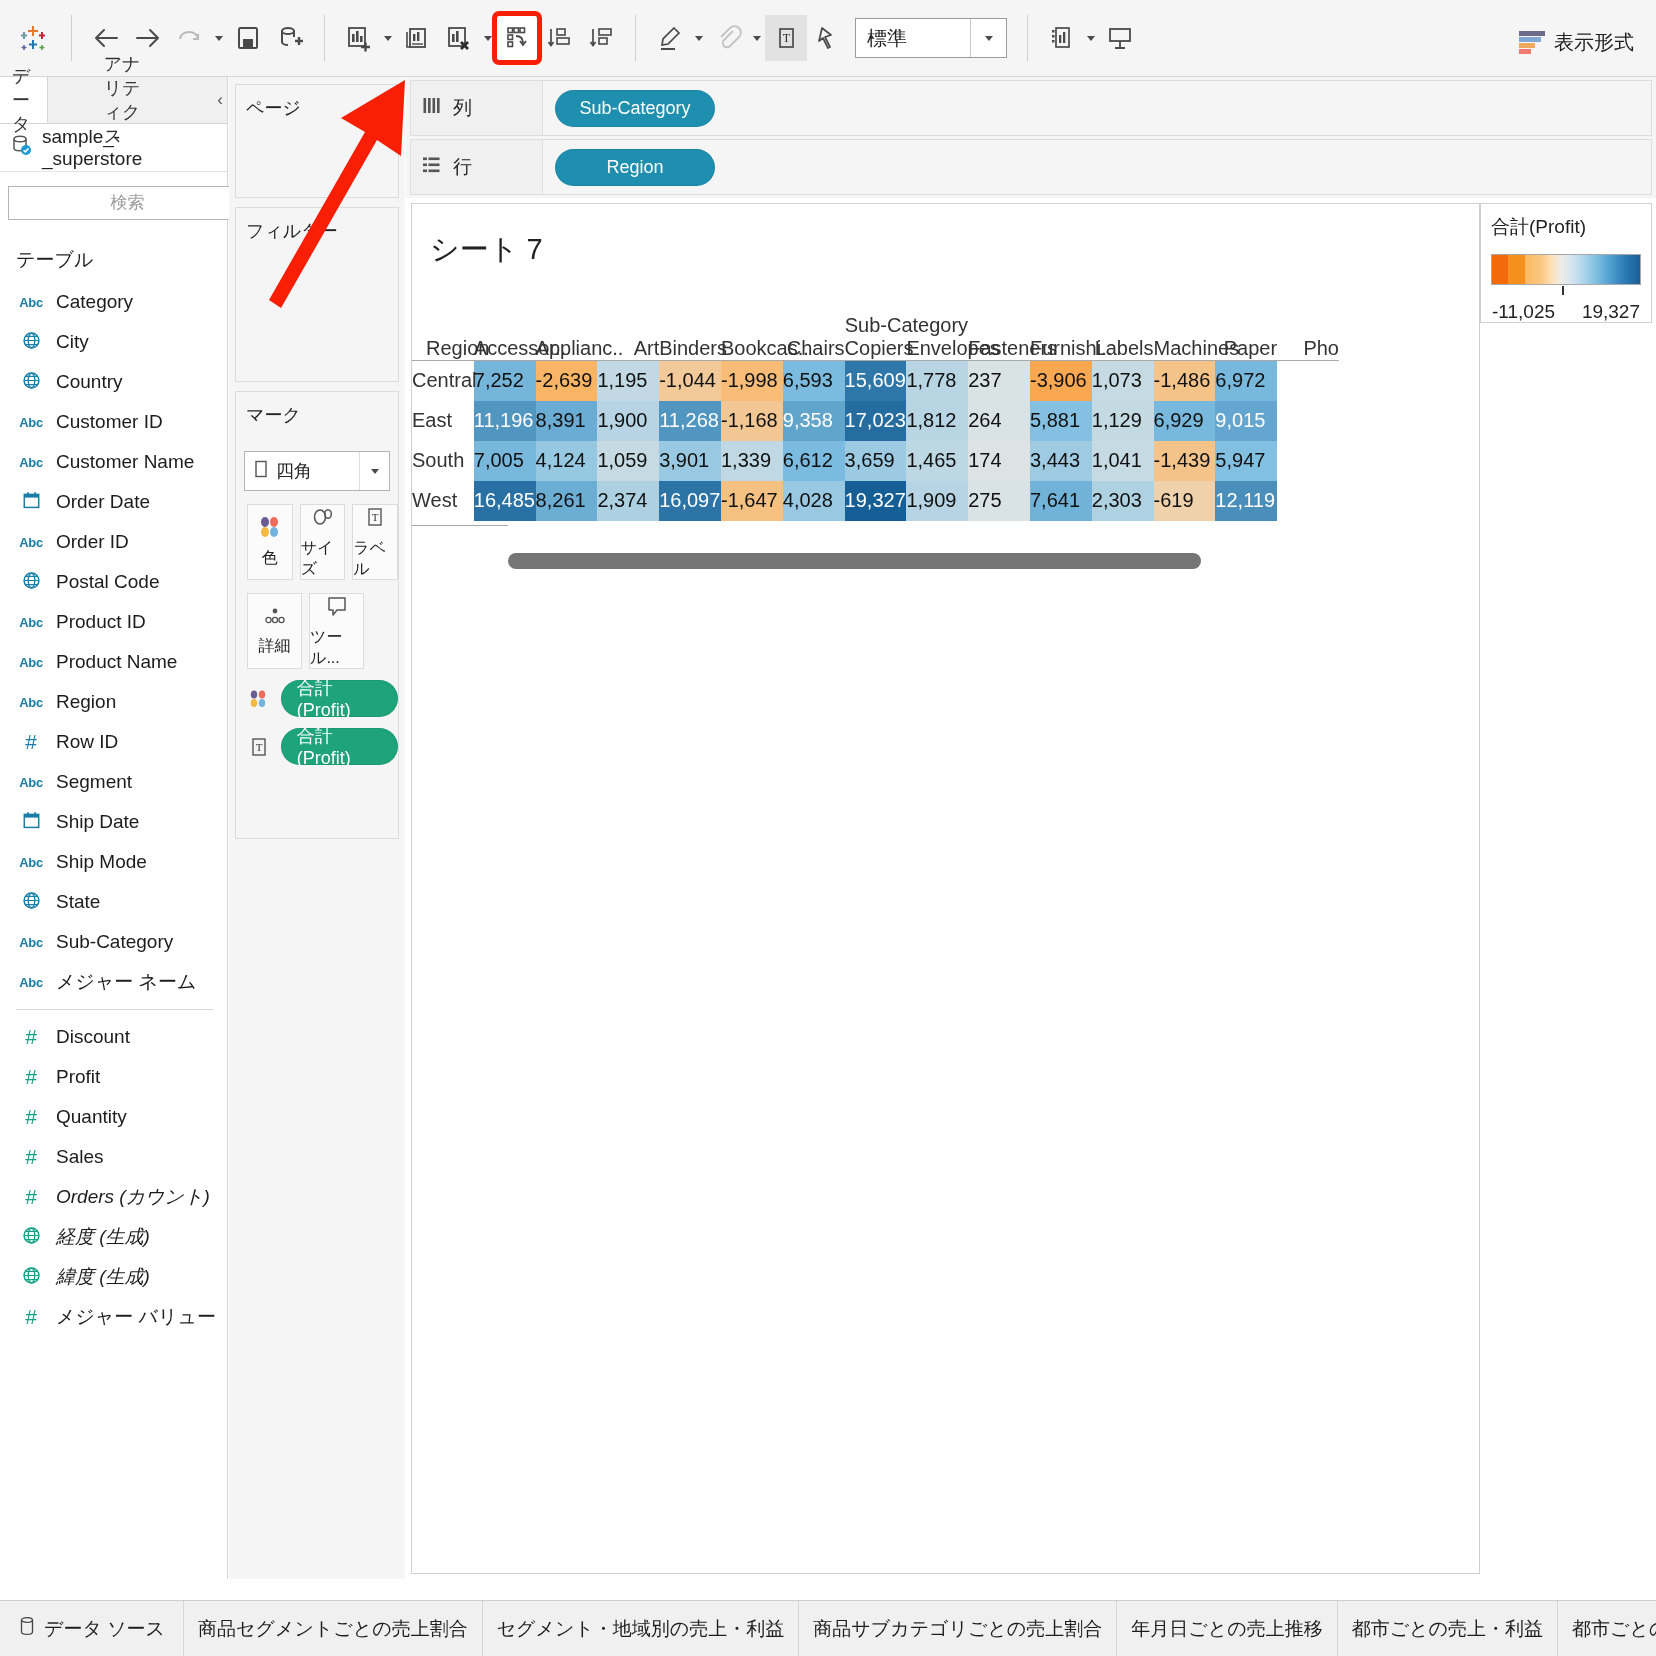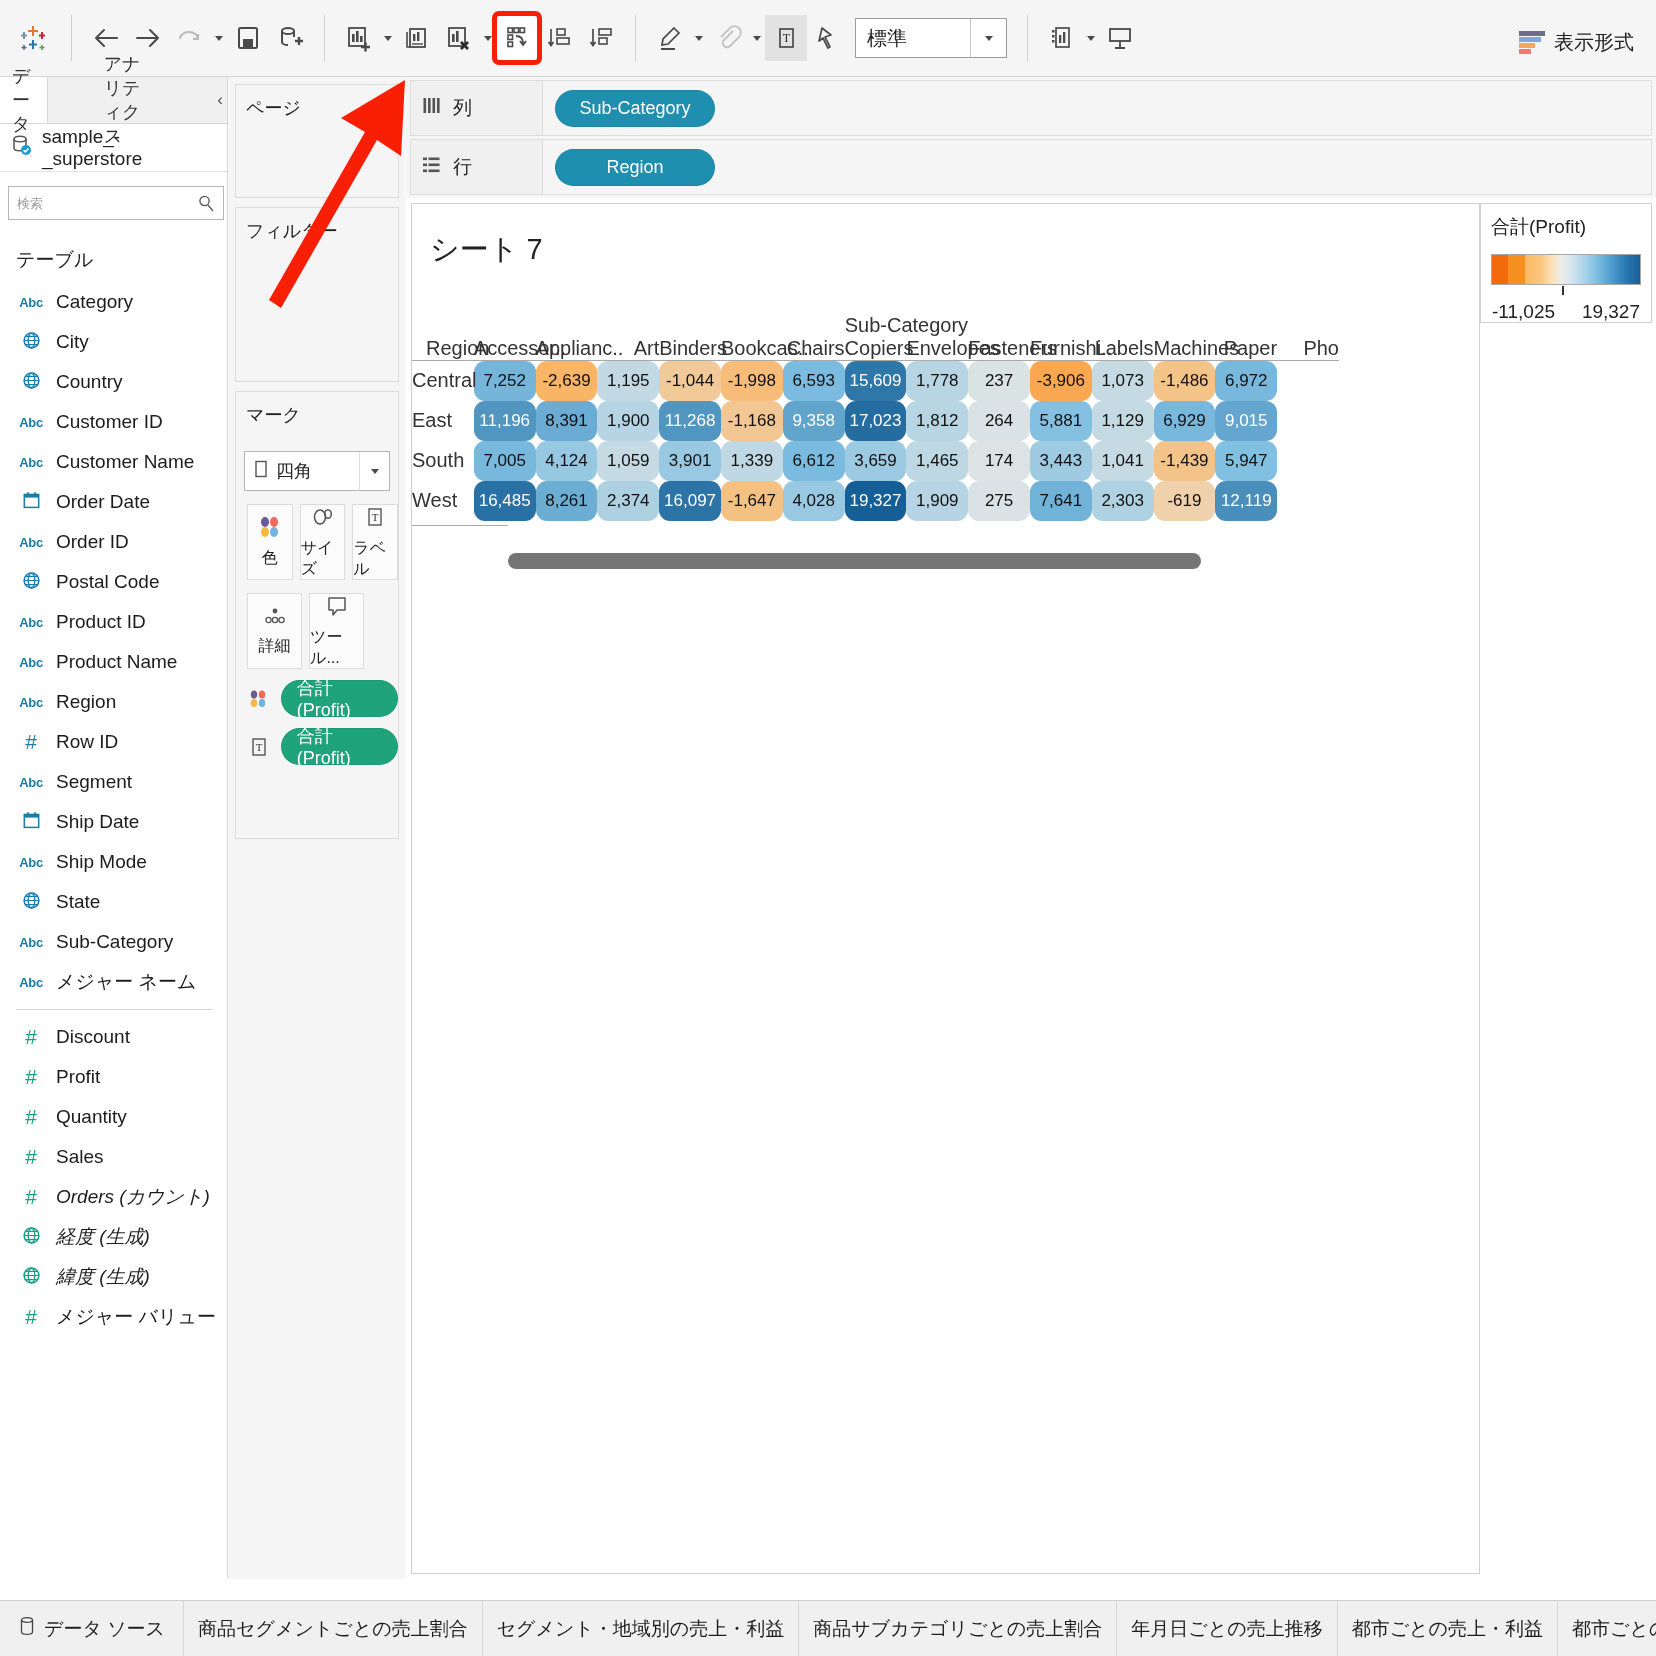--- a/index.html
+++ b/index.html
@@ -63,22 +63,22 @@
   #ds-row {
     height:48px; display:flex; align-items:center; gap:8px; padding:0 10px;
     border-bottom:1px solid #e3e3e3; font-size:19px; color:#222;
   }
   #search-row { height:62px; display:flex; align-items:center; padding:0 8px; gap:7px;}
   #search-box {
     flex:1; height:34px; border:1px solid #b5b5b5; background:#fff;
     display:flex; align-items:center; padding:0 6px;
   }
   #search-box input {
-    border:0; outline:0; flex:1; font-size:13px; color:#0c4a6e;
-    font-family:"Liberation Sans", sans-serif; background:transparent;
+    border:0; outline:0; flex:1; font-size:17px; color:#0c4a6e;
+    font-family:"Liberation Sans", sans-serif; background:transparent;text-align:center;
   }
   #search-box input::placeholder { color:#9a9a9a; }
   .sm-icon { width:22px; height:22px; display:flex; align-items:center; justify-content:center;}
   #fieldlist { position:absolute; top:157px; left:0; right:0; bottom:0; overflow:hidden;}
   .fl-header { font-size:19px; color:#222; padding:13px 0 9px 16px; }
   .fl-item {
     display:flex; align-items:center; height:40px; padding-left:18px; gap:12px;
     font-size:19px; color:#1c1c1c;
   }
   .fl-ico { width:26px; text-align:center; font-size:14px; font-weight:bold; color:#1a7ea8; flex:0 0 26px;}
@@ -143,23 +143,22 @@
     font-size:20px; color:#333; font-weight:normal; text-align:right;
     padding:4px 7px 9px 4px; white-space:nowrap; border-bottom:1px solid #a9a9a9;
     vertical-align:bottom;
   }
   .hdr-cell.left { text-align:left; padding-left:14px; }
   .rowhead {
     font-size:20px; color:#333; text-align:left; padding-left:14px; height:40px;
     white-space:nowrap; background:#fff;
   }
   .dcell {
-    font-size:17px; color:#111; text-align:center; padding-right:8px; height:40px;
+    font-size:20px; color:#111; text-align:left; padding-right:8px; height:40px;
     white-space:nowrap;
-    border-radius:11px;
   }
   .dcell.lt { color:#fff; }
   #hscroll-track { position:absolute; left:96px; right:8px; height:22px; }
   #hscroll-thumb { height:16px; background:#757575; border-radius:8px; }
 
   
   #legend {
     position:absolute; right:4px; top:203px; width:172px; height:120px;
     background:#fff; border:1px solid #d0d0d0;
   }

